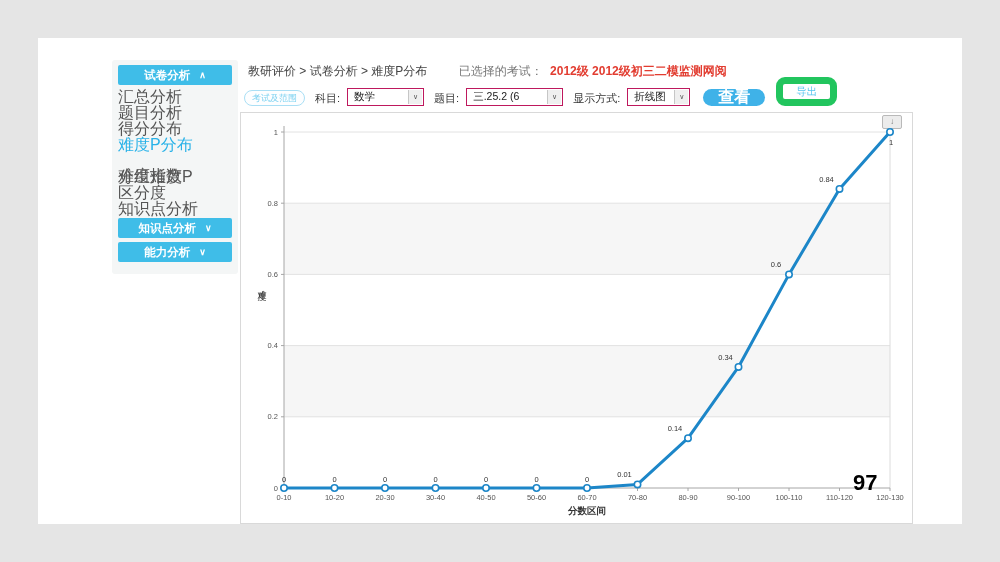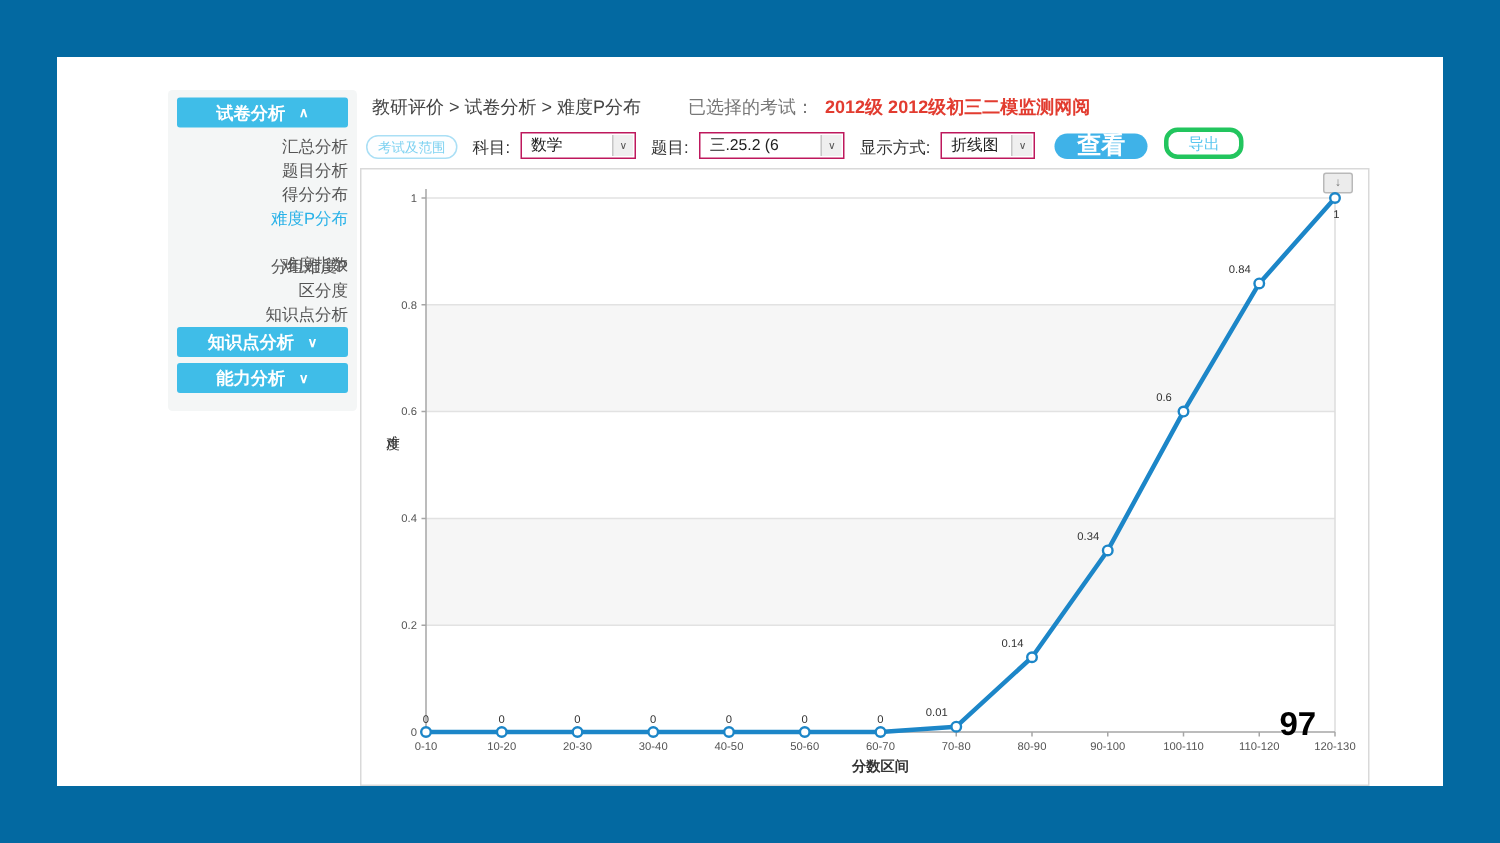--- a/index.html
+++ b/index.html
@@ -1,49 +1,49 @@
 <!DOCTYPE html>
 <html><head>
 <meta charset="utf-8">
 <style>
   html,body{margin:0;padding:0;}
   body{background:#414e67;}
-  .stage{position:relative;width:1000px;height:562px;background:#0369a1;overflow:hidden;
+  .stage{position:relative;width:1000px;height:562px;background:#e5e5e5;overflow:hidden;
          font-family:"Liberation Sans",sans-serif;}
   .page{position:absolute;left:38px;top:38px;width:924px;height:486px;background:#ffffff;}
 
   
   .side{position:absolute;left:74px;top:22px;width:126px;height:214px;background:#f4f6f6;border-radius:3px;}
   .shead{position:absolute;left:6px;width:114px;height:20px;background:#3fbde8;color:#fff;
          font-size:11.5px;font-weight:bold;display:flex;align-items:center;justify-content:center;
          gap:9px;border-radius:2px;cursor:pointer;}
   .shead .chev{font-size:9px;font-weight:bold;}
-  .sitem{position:absolute;left:6px;width:114px;height:16px;font-size:11px;color:#555;
-         display:flex;align-items:center;justify-content:flex-end;cursor:pointer;}
+  .sitem{position:absolute;left:6px;width:114px;height:16px;font-size:16px;color:#555;
+         display:flex;align-items:center;justify-content:flex-start;cursor:pointer;}
   .sitem.active{color:#29b2e8;}
 
   
   .crumb{position:absolute;left:210px;top:25px;font-size:12px;color:#444;white-space:nowrap;}
   .crumb .sel-label{color:#777;margin-left:28px;}
   .crumb .exam{color:#e23c30;font-weight:bold;margin-left:4px;}
 
   
   .tools{position:absolute;left:206px;top:50px;height:18px;display:flex;align-items:flex-end;
          font-size:11px;color:#333;gap:7px;white-space:nowrap;}
   .btn-ghost{height:14px;padding:0 7px;border:1px solid #aadff5;color:#7fd2f1;border-radius:8px;
          font-size:9px;display:flex;align-items:center;background:#fdfeff;cursor:pointer;}
   .lab{margin-left:3px;margin-top:29px;}
   .sel{height:16px;border:1px solid #be185d;background:#fff;display:flex;align-items:center;
        font-size:10.5px;color:#222;position:relative;padding:0 17px 0 6px;cursor:pointer;}
   .sel .arrow{position:absolute;right:1px;top:1px;bottom:1px;width:13px;background:#efefef;
        border-left:1px solid #c6c6c6;display:flex;align-items:center;justify-content:center;
        font-size:7px;color:#555;}
   .btn-solid{height:17px;padding:0 15px;background:#3fb2e8;color:#fff;border-radius:9px;
        font-size:16px;display:flex;align-items:center;font-weight:bold;cursor:pointer;margin-left:6px;}
-  .btn-outline{height:15px;padding:0 13px;border:3px solid #22c55e;color:#58c6ef;border-radius:9px;
+  .btn-outline{height:15px;padding:0 13px;border:7px solid #22c55e;color:#58c6ef;border-radius:9px;
        font-size:10.5px;display:flex;align-items:center;background:#fff;cursor:pointer;margin-left:4px;}
 
   
   .chart{position:absolute;left:202px;top:74px;width:671px;height:410px;border:1px solid #d9d9d9;background:#fff;}
   .ctitle{position:absolute;top:7px;width:100%;text-align:center;font-size:12px;font-weight:bold;
           color:#222;letter-spacing:1px;}
   .saveico{position:absolute;top:2px;right:10px;width:18px;height:12px;background:#ececec;
           border:1px solid #b9b9b9;border-radius:2px;font-size:8px;color:#777;line-height:11px;
           text-align:center;cursor:pointer;}
   .chart svg{position:absolute;left:0;top:0;}

